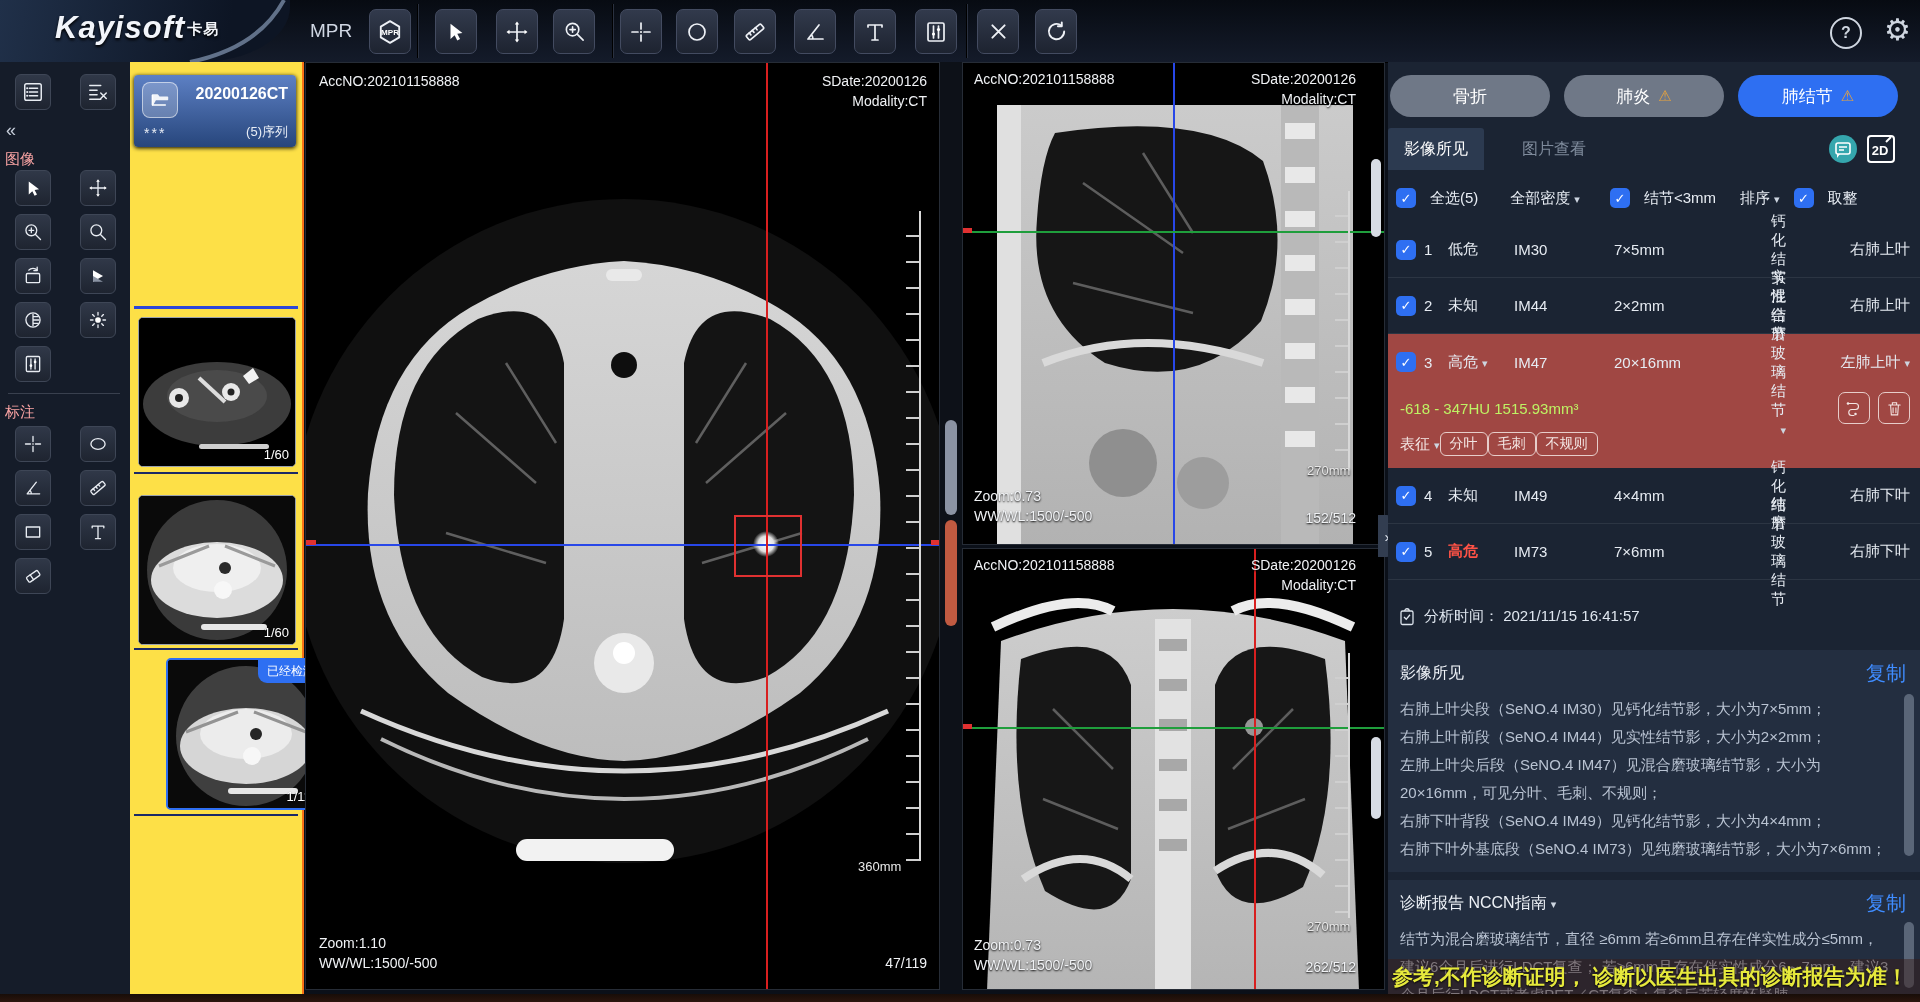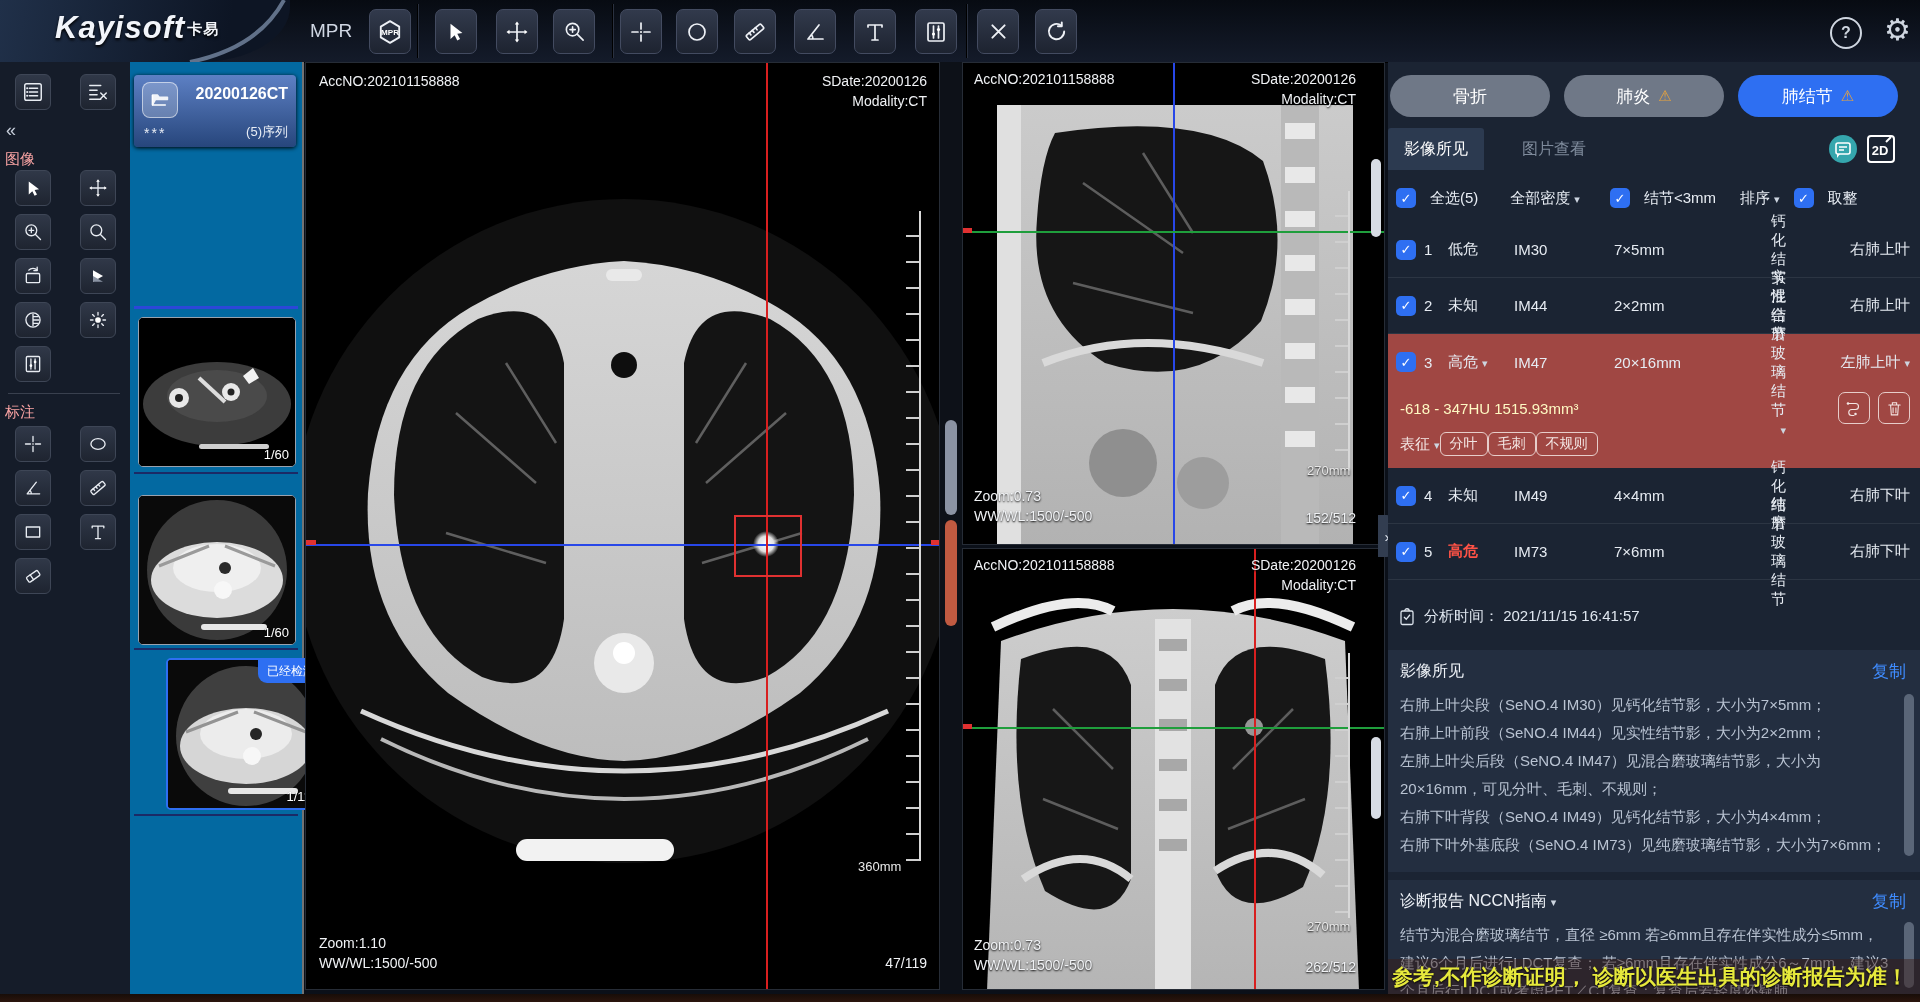--- a/index.html
+++ b/index.html
@@ -28,21 +28,21 @@
   
   .ltools{position:absolute;left:0;top:62px;width:130px;height:940px;background:#151c29;border-right:1px solid #060a10;}
   .sbtn{position:absolute;width:34px;height:34px;border-radius:6px;
         background:linear-gradient(#303848,#1e2430);border:1px solid #3e4656;
         display:flex;align-items:center;justify-content:center;cursor:pointer;color:#e8ecf2;}
   .sbtn svg{stroke:#e8ecf2;fill:none;stroke-width:1.6;stroke-linecap:round;stroke-linejoin:round;}
   .sec-label{position:absolute;left:5px;color:#fca5a5;font-size:15px;font-family:Liberation Mono, monospace;}
   .collapse{position:absolute;left:6px;color:#c6cdd9;font-size:18px;cursor:pointer;}
   .sdivider{position:absolute;left:8px;width:112px;height:1px;background:#39404e;}
   
-  .thumbs{position:absolute;left:130px;top:62px;width:172px;height:940px;background:#0369a1;border-right:2px solid #737373;}
+  .thumbs{position:absolute;left:130px;top:62px;width:172px;height:940px;background:#fde047;border-right:2px solid #f97316;}
   .study-head{position:absolute;left:4px;top:13px;width:162px;height:72px;border-radius:4px;
               background:linear-gradient(#5d80c4,#27467c);box-shadow:0 1px 4px #000;}
   .folder-btn{position:absolute;left:8px;top:7px;width:34px;height:34px;border-radius:8px;
               background:rgba(255,255,255,.22);border:1px solid rgba(255,255,255,.55);
               display:flex;align-items:center;justify-content:center;cursor:pointer;}
   .study-title{position:absolute;right:8px;top:10px;font-size:16px;font-weight:bold;color:#fff;}
   .study-pat{position:absolute;left:10px;bottom:6px;font-size:14px;color:#e8edf5;letter-spacing:2px;}
   .study-series{position:absolute;right:8px;bottom:6px;font-size:13px;color:#e8edf5;}
   .thumb{position:absolute;left:8px;width:156px;height:148px;border:1px solid #9aa2ae;border-radius:5px;
          background:#000;overflow:hidden;cursor:pointer;}
@@ -86,33 +86,33 @@
   .nrow{display:flex;align-items:center;height:56px;padding:0 10px 0 8px;box-sizing:border-box;
         font-size:15px;border-bottom:1px solid rgba(255,255,255,.08);cursor:pointer;}
   .nrow .num{width:24px;margin-left:8px;color:#e6ebf2;}
   .nrow .risk{width:66px;}
   .nrow .im{width:88px;}
   .nrow .size{width:150px;margin-left:12px;}
   .nrow .type{flex:1;text-align:right;padding-right:26px;}
   .nrow .loc{width:98px;text-align:right;}
   .red-block{background:#a04743;}
   .red-block .nrow{border-bottom:none;}
-  .hu-line{display:flex;align-items:center;padding:2px 10px 0 12px;font-size:15px;color:#fef9c3;justify-content:center;}
+  .hu-line{display:flex;align-items:center;padding:2px 10px 0 12px;font-size:15px;color:#bef264;justify-content:center;}
   .mini-btn{width:30px;height:30px;border:1px solid #e7cdca;border-radius:7px;display:flex;
             align-items:center;justify-content:center;margin-left:8px;cursor:pointer;}
   .mini-btn svg{stroke:#f3e6e4;fill:none;stroke-width:1.5;stroke-linecap:round;}
   .feat-line{display:flex;align-items:center;padding:8px 12px 12px 12px;font-size:15px;color:#f3e6e4;}
   .tag{border:1px solid #e7cdca;border-radius:6px;padding:2px 9px;font-size:14px;cursor:pointer;}
   .risk-red{color:#ff5246;font-weight:bold;}
   .atime{position:absolute;left:10px;top:545px;display:flex;align-items:center;gap:8px;
          font-size:15px;color:#dfe6ef;}
   .section{position:absolute;left:0;width:532px;background:#232e40;}
   .sec-head{display:flex;justify-content:space-between;align-items:center;padding:10px 14px 4px 12px;
             font-size:16px;color:#eef2f7;}
-  .copy-link{color:#3f8cff;font-size:17px;cursor:pointer;}
+  .copy-link{color:#3f8cff;font-size:20px;cursor:pointer;}
   .sec-body{padding:4px 30px 8px 12px;font-size:15px;line-height:28px;color:#b9c3d2;white-space:pre-line;}
   .vscroll{position:absolute;right:6px;width:10px;border-radius:5px;background:#5a6678;cursor:pointer;}
   .ticker{position:absolute;left:0px;top:897px;width:532px;padding:4px 4px;box-sizing:border-box;
           font-size:21px;font-weight:bold;color:#e6e93c;background:rgba(58,26,20,.45);
           text-shadow:0 1px 2px #000;white-space:nowrap;overflow:hidden;}
   .bottom-strip{position:absolute;left:0;top:994px;width:1920px;height:8px;
                 background:linear-gradient(#170d08,#2b150d);}
 </style>
 </head>
 <body>

